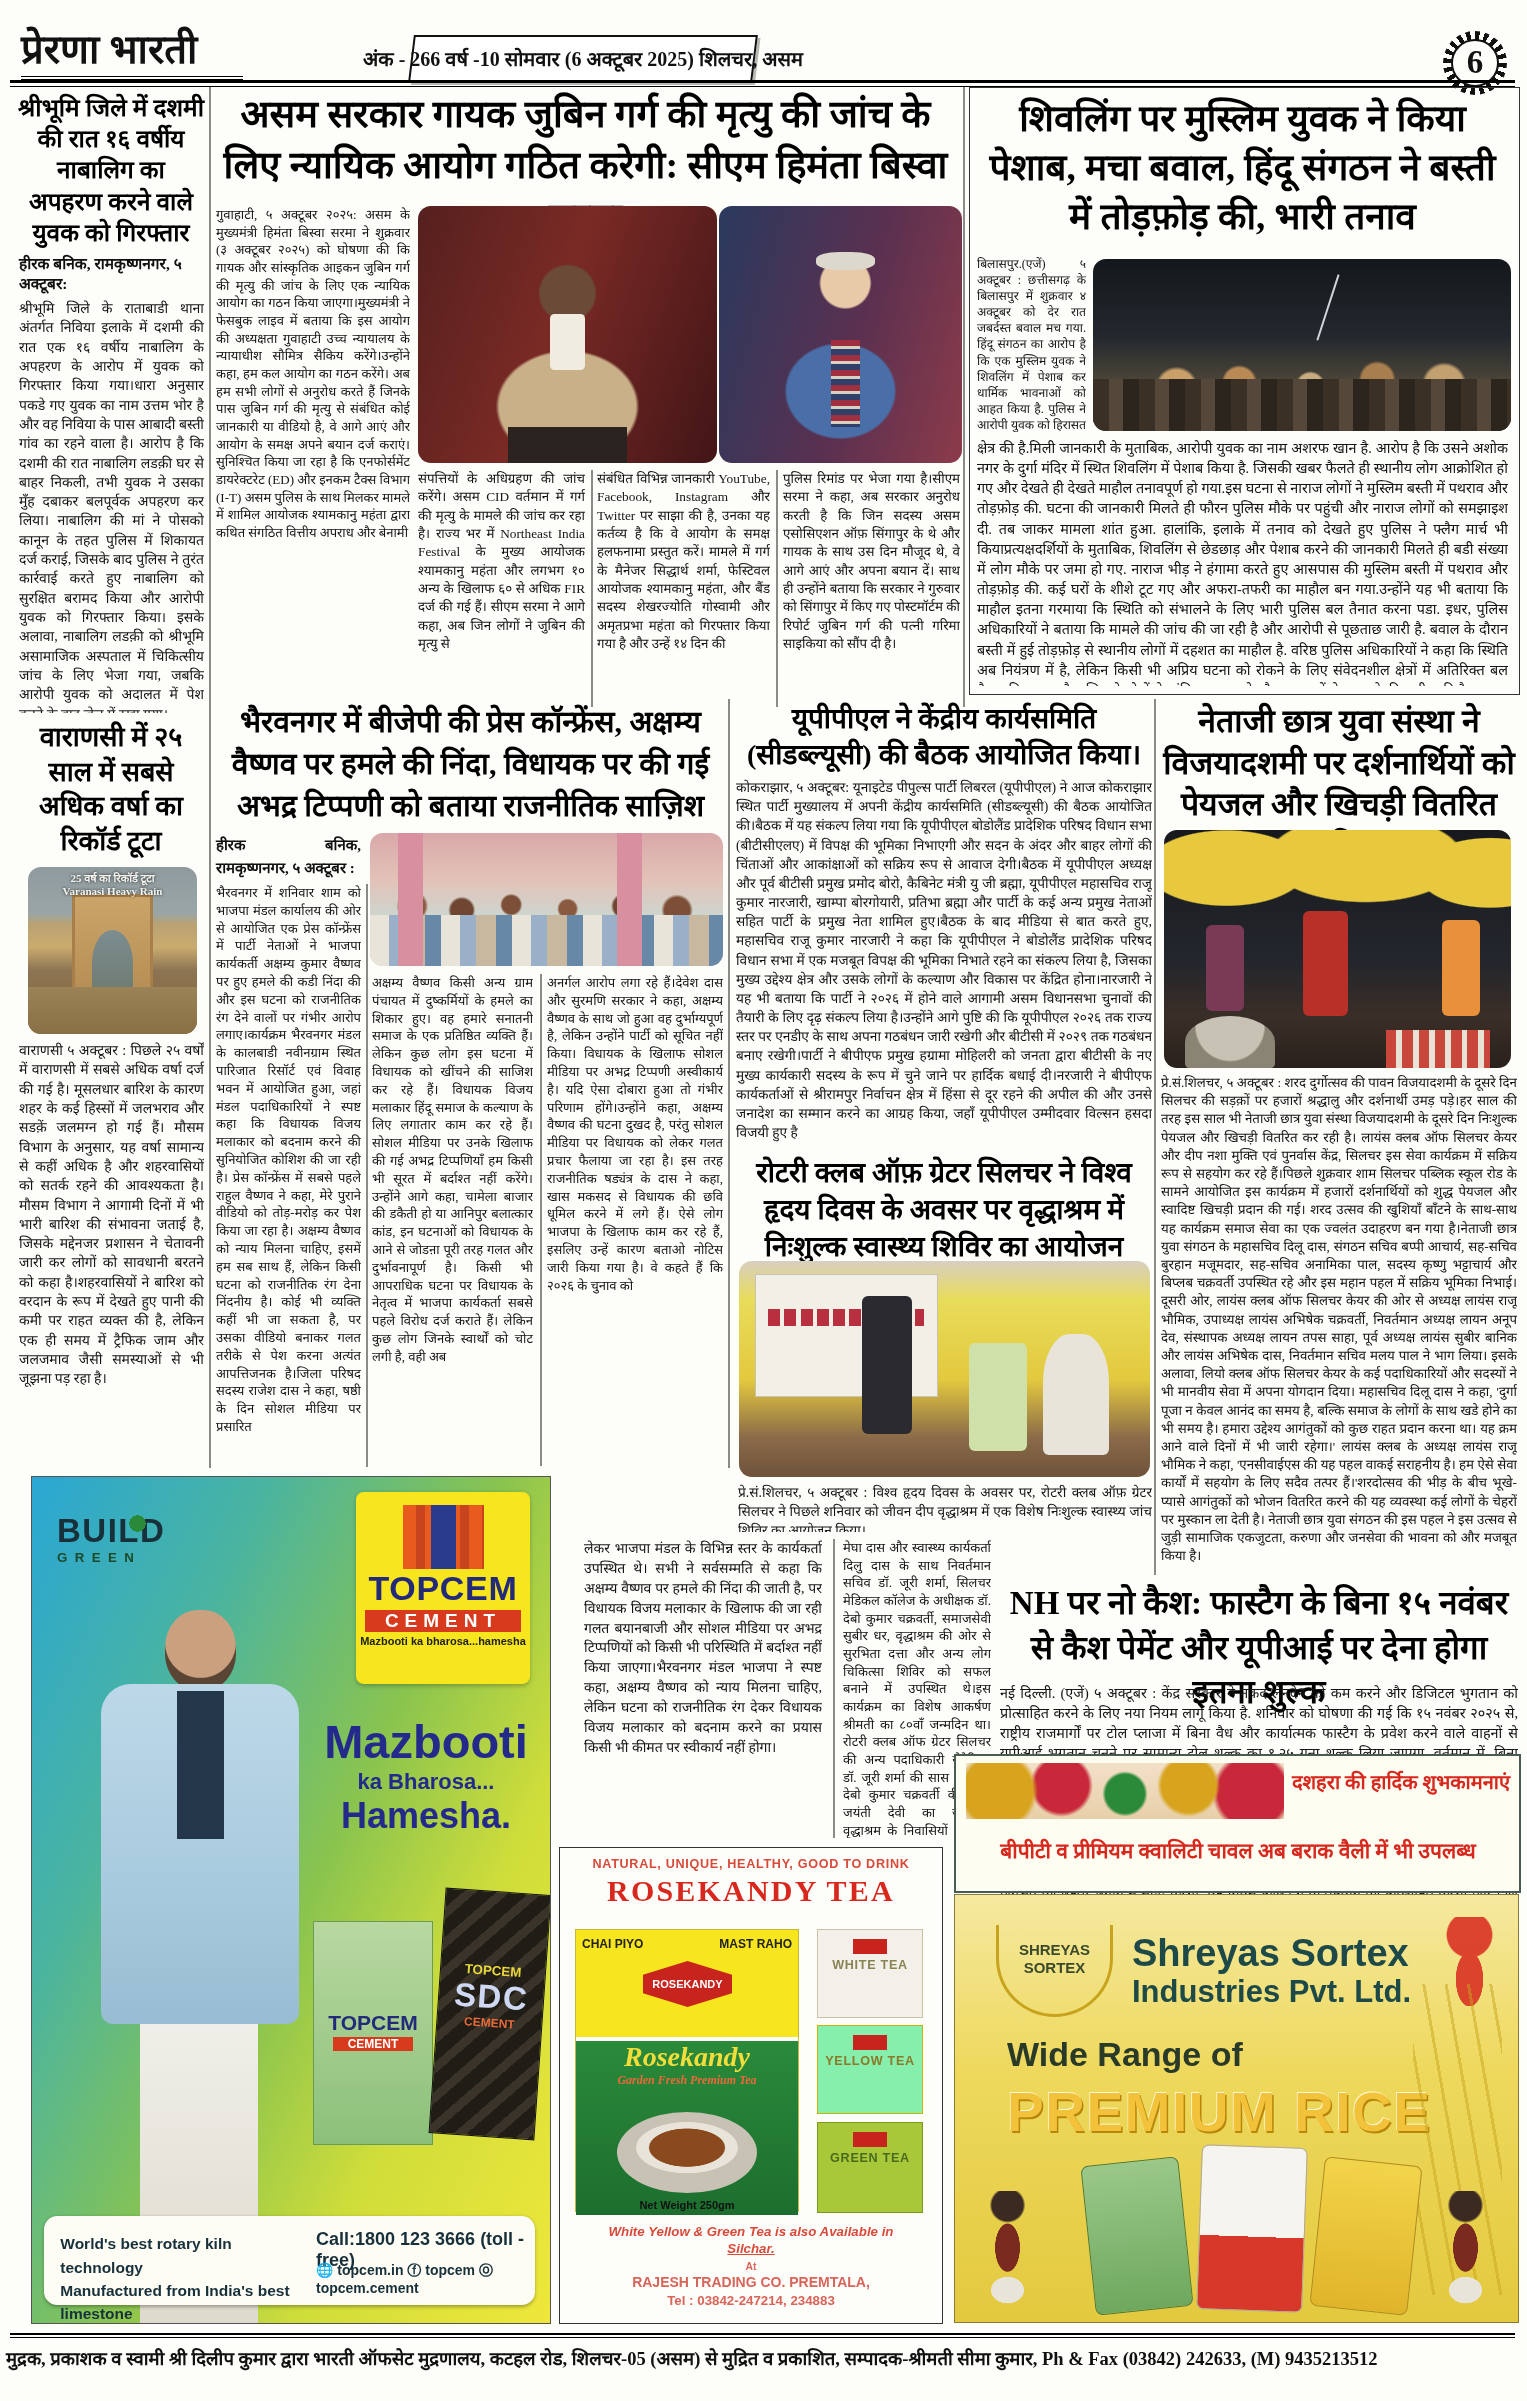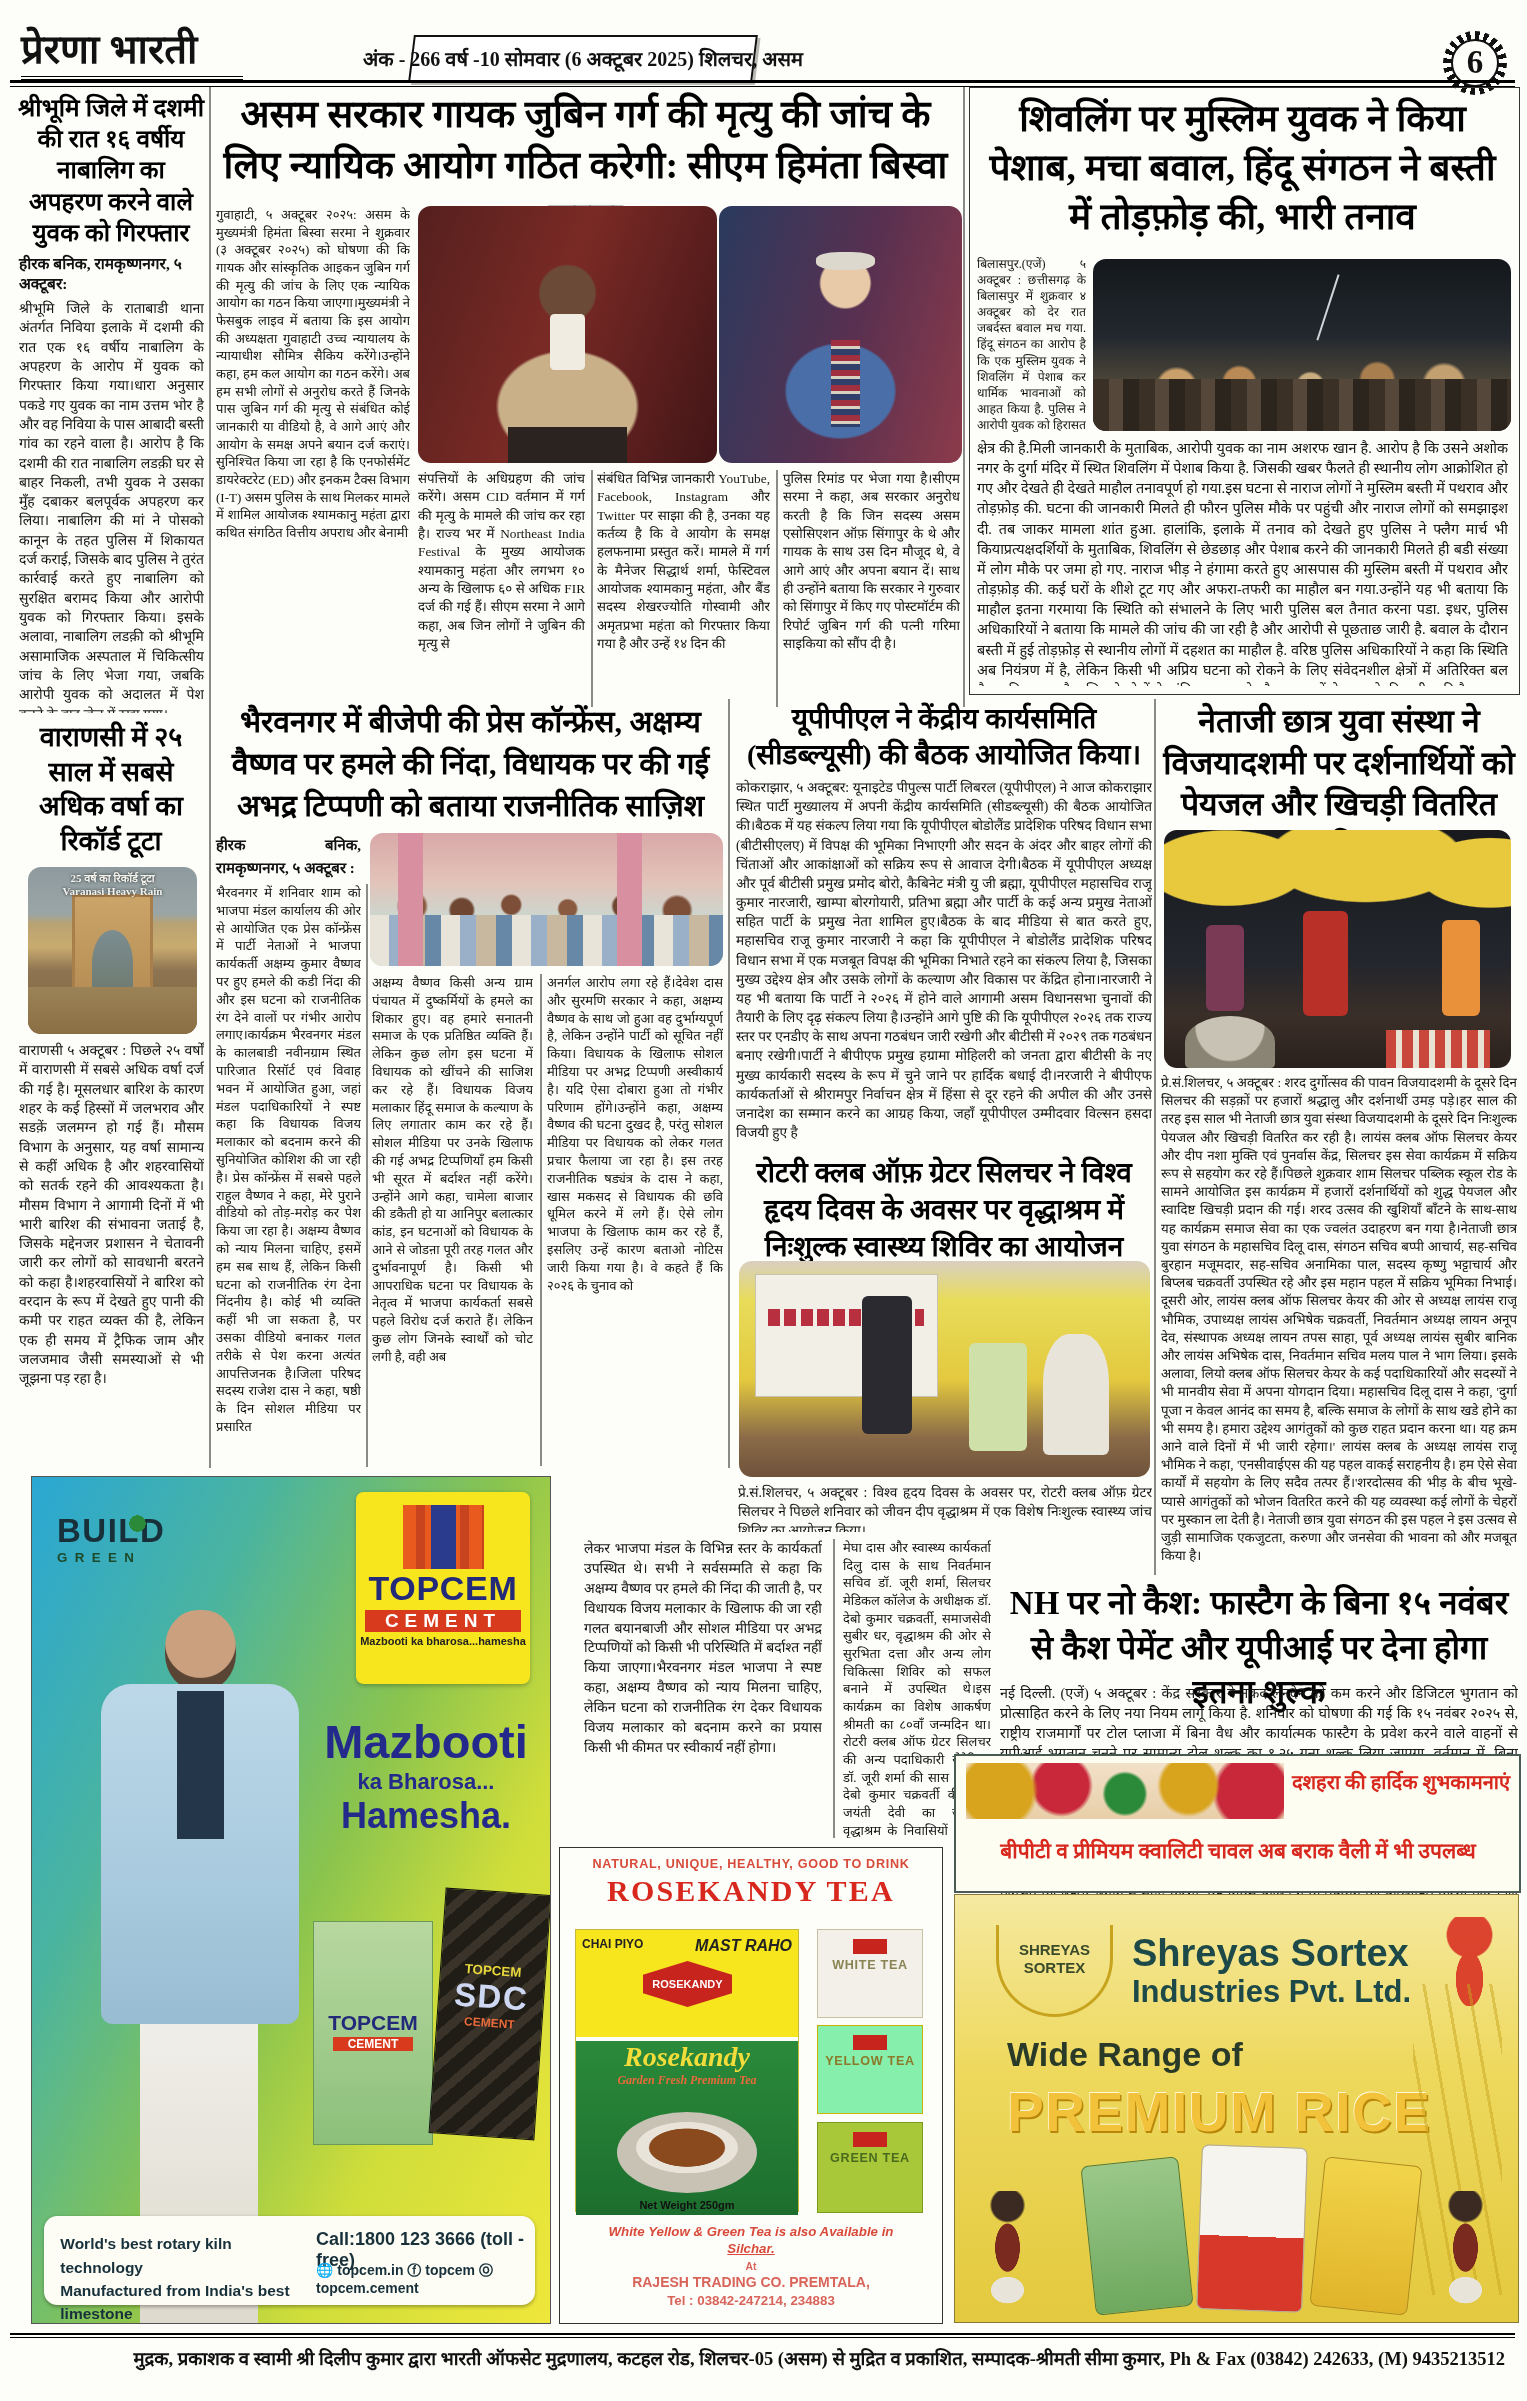--- a/index.html
+++ b/index.html
@@ -222,21 +222,21 @@
     </div>
   </div>
 
   <div class="ad" style="left:559px;top:1847px;width:382px;height:475px;border:1.5px solid #333;background:#fdfdfa;">
     <div class="adtext" style="margin-top:9px;text-align:center;color:#d84a3a;font-size:12.6px;font-weight:700;letter-spacing:0.7px;">NATURAL, UNIQUE, HEALTHY, GOOD TO DRINK</div>
     <div style="text-align:center;color:#d8281e;font-size:30px;font-weight:700;letter-spacing:2.2px;margin-top:3px;">ROSEKANDY TEA</div>
 
     <div class="abs" style="left:15px;top:81px;width:222px;height:281px;border:1.5px solid #c8b83a;">
       <div style="height:38%;background:#f7e51e;text-align:center;position:relative;">
         <div class="adtext" style="position:absolute;left:6px;top:7.4px;font-weight:700;font-size:12px;color:#222;">CHAI PIYO</div>
-        <div class="adtext" style="position:absolute;right:6px;top:7.4px;font-weight:700;font-size:16px;color:#222;font-style:italic;">MAST RAHO</div>
+        <div class="adtext" style="position:absolute;right:6px;top:7.4px;font-weight:700;font-size:12px;color:#222;">MAST RAHO</div>
         <div class="abs" style="left:67px;top:31px;width:89px;height:46px;background:#c8241e;clip-path:polygon(50% 0,100% 30%,100% 70%,50% 100%,0 70%,0 30%);display:flex;align-items:center;justify-content:center;">
           <span class="adtext" style="color:#fff;font-weight:700;font-size:11px;">ROSEKANDY</span>
         </div>
       </div>
       <div style="height:62%;background:linear-gradient(180deg,#2a8a3a,#1d6e2e);text-align:center;position:relative;">
         <div style="font-size:28px;font-weight:700;color:#f2dd3a;font-style:italic;margin-top:4.4px;">Rosekandy</div>
         <div style="font-size:12px;color:#e86a3a;font-style:italic;font-weight:700;">Garden Fresh Premium Tea</div>
         <div class="abs" style="left:41px;top:71px;width:140px;height:81px;background:radial-gradient(ellipse 46% 40% at 50% 44%,#8a4a1e 0 58%,#e8e4da 60% 78%,#c8c2b4 80%);border-radius:50%;"></div>
         <div class="adtext" style="position:absolute;bottom:4.4px;width:100%;font-size:11px;font-weight:700;color:#111;">Net Weight 250gm</div>
       </div>
@@ -306,16 +306,16 @@
          radial-gradient(circle at 50% 12%,#3a2a22 0 14%,transparent 16%),
          radial-gradient(ellipse 30% 40% at 50% 48%,#7a2a1e 0 50%,transparent 52%),
          radial-gradient(ellipse 40% 22% at 50% 84%,#e8e4da 0 50%,transparent 52%);"></div>
     <div class="abs" style="left:470px;top:296px;width:81px;height:118px;background:
          radial-gradient(circle at 50% 12%,#3a2a22 0 14%,transparent 16%),
          radial-gradient(ellipse 30% 40% at 50% 48%,#7a2a1e 0 50%,transparent 52%),
          radial-gradient(ellipse 40% 22% at 50% 84%,#e8e4da 0 50%,transparent 52%);"></div>
   </div>
 
   <div class="abs" style="left:10.4px;top:2333px;width:1505px;border-top:2.2px solid #000;border-bottom:0.7px solid #000;height:2.2px;"></div>
-  <div class="abs" style="left:22px;top:2345px;width:1483px;text-align:right;font-weight:700;font-size:18.5px;">मुद्रक, प्रकाशक व स्वामी श्री दिलीप कुमार द्वारा भारती ऑफसेट मुद्रणालय, कटहल रोड, शिलचर-05 (असम) से मुद्रित व प्रकाशित, सम्पादक-श्रीमती सीमा कुमार, Ph &amp; Fax (03842) 242633, (M) 9435213512</div>
+  <div class="abs" style="left:6px;top:2345px;width:1483px;text-align:left;font-weight:700;font-size:18.5px;">मुद्रक, प्रकाशक व स्वामी श्री दिलीप कुमार द्वारा भारती ऑफसेट मुद्रणालय, कटहल रोड, शिलचर-05 (असम) से मुद्रित व प्रकाशित, सम्पादक-श्रीमती सीमा कुमार, Ph &amp; Fax (03842) 242633, (M) 9435213512</div>
 
 </div>
 
 
 </body></html>

